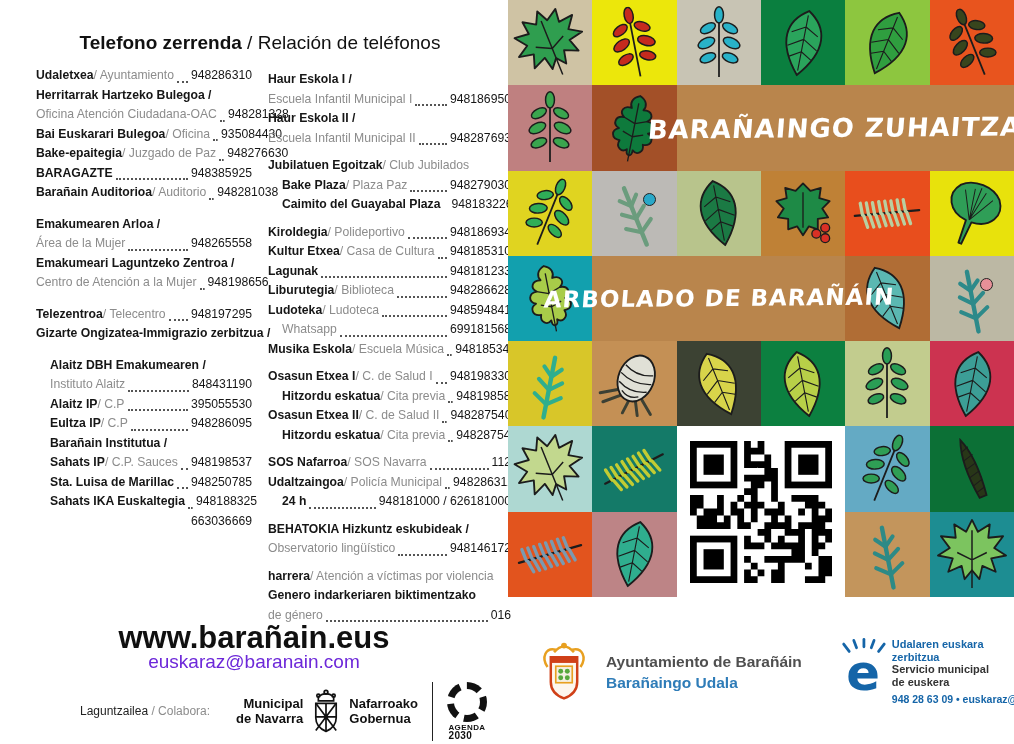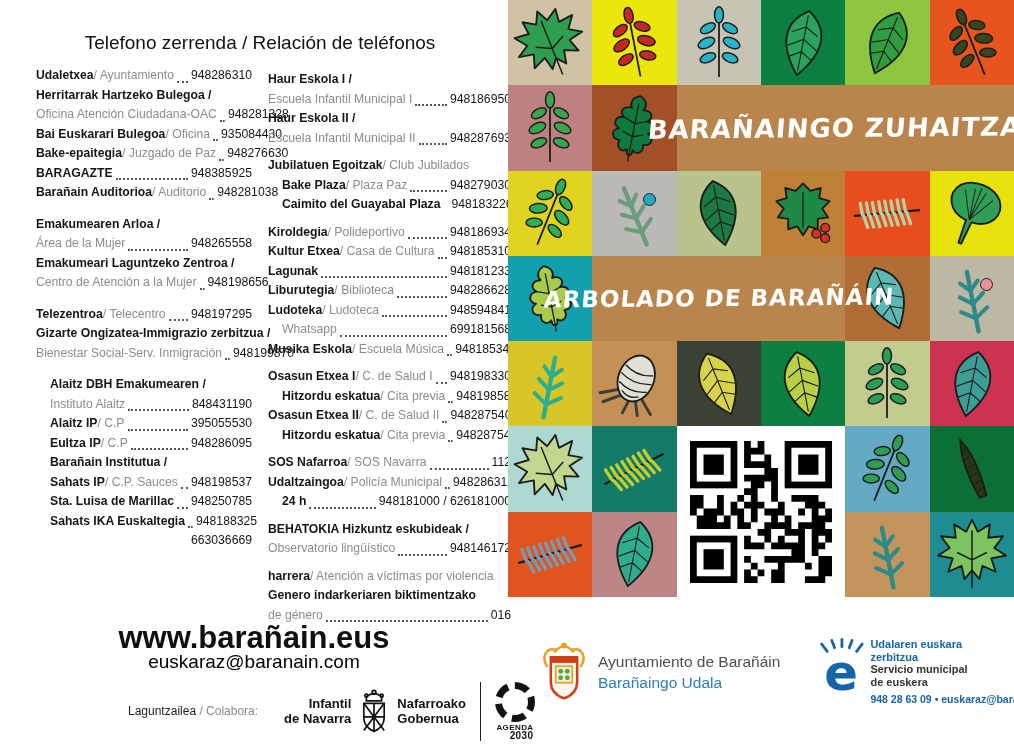--- a/index.html
+++ b/index.html
@@ -1,66 +1,66 @@
 <!DOCTYPE html>
 <html><head>
 <meta charset="utf-8">
 <style>
   html,body{margin:0;padding:0;}
   body{width:1014px;height:744px;background:#fff;font-family:"Liberation Sans",sans-serif;position:relative;overflow:hidden;}
   .sr{position:absolute;}
 
   
   #dir-header{top:32px;left:0;width:508px;text-align:center;font-size:19px;color:#111;white-space:nowrap;}
-  #dir-header .eu{font-weight:normal;margin-left:12px;}
+  #dir-header .eu{font-weight:bold;margin-left:12px;}
   #dir-header .es{font-weight:400;}
 
   .dircol{position:absolute;font-size:12.2px;color:#111;line-height:19.5px;}
   #col1{left:36px;top:66px;width:216px;}
   #col2{left:268px;top:70px;width:243px;}
   .grp{margin-bottom:12px;}
   #col2 .grp{margin-bottom:8px;}
   .line{display:flex;align-items:baseline;white-space:nowrap;}
   .line .eu{font-weight:bold;color:#161616;}
   .line .es{font-weight:400;color:#8c8c8c;}
   .line .lead{flex:1 1 6px;min-width:5px;border-bottom:2px dotted #555;margin:0 3px 3px 3px;height:1px;align-self:flex-end;}
   .line .lead.off{visibility:hidden;}
   .line .num{color:#161616;font-weight:400;}
   .ind1{padding-left:14px;}
 
   
   #url-line{top:620px;left:0;width:508px;text-align:center;font-size:31px;font-weight:600;color:#101010;}
-  #email-line{top:651px;left:0;width:508px;text-align:center;font-size:19px;color:#000000;}
-  #collab-row{top:682px;left:80px;width:380px;height:58px;display:flex;align-items:center;margin-left:48px;}
+  #email-line{top:651px;left:0;width:508px;text-align:center;font-size:19px;color:#6d28d9;}
+  #collab-row{top:682px;left:80px;width:380px;height:58px;display:flex;align-items:center;}
   #collab-label{font-size:12px;white-space:nowrap;}
   #collab-label .eu{color:#222;}
   #collab-label .es{color:#8c8c8c;}
   #gov-logo{display:flex;align-items:center;margin-left:26px;}
   .gov-txt{font-size:13px;font-weight:bold;color:#111;line-height:15px;white-space:nowrap;}
   .gov-txt.right{text-align:right;}
   #gov-crest{margin:0 6px;}
   #agenda-wrap{margin-left:14px;padding-left:14px;border-left:1.5px solid #222;display:flex;flex-direction:column;align-items:center;}
   #agenda-ring{width:26px;height:26px;border-radius:50%;border:7px dashed #111;}
-  #agenda-txt{font-size:8px;font-weight:bold;color:#111;text-align:right;line-height:8.5px;letter-spacing:.4px;margin-top:2px;}
+  #agenda-txt{font-size:8px;font-weight:bold;color:#111;text-align:left;line-height:8.5px;letter-spacing:.4px;margin-top:2px;}
 
   
   #cover{left:508px;top:0;width:506px;height:597px;display:grid;grid-template-columns:repeat(6,1fr);grid-template-rows:repeat(7,1fr);}
   .tile{position:relative;overflow:hidden;display:flex;align-items:center;justify-content:center;}
   .tile svg.leaf{width:74px;height:74px;}
   .tile .dot{position:absolute;width:11px;height:11px;border-radius:50%;border:1.5px solid #222;top:26%;left:60%;}
   .banner{display:flex;align-items:center;justify-content:center;}
   .banner .bt{color:#fff;font-weight:800;letter-spacing:1px;transform:skewX(-5deg) rotate(-.5deg);font-family:"DejaVu Sans",sans-serif;white-space:nowrap;}
   #banner-eu .bt{font-size:26px;}
   #banner-es .bt{font-size:23px;}
   #qr-cell{background:#fff;display:flex;align-items:center;justify-content:center;}
 
   
   #footer-right{left:508px;top:612px;width:506px;height:120px;display:flex;align-items:center;}
   #ayto{display:flex;align-items:center;margin-left:30px;}
-  #ayto-txt{margin-left:8px;line-height:21px;white-space:nowrap;}
+  #ayto-txt{margin-left:16px;line-height:21px;white-space:nowrap;font-weight:bold;}
   #ayto-l1{font-size:15.5px;color:#4f4f4f;}
   #ayto-l2{font-size:15.5px;color:#2e7cb8;}
   #eusk{display:flex;align-items:flex-start;margin-left:38px;}
   #eusk-txt{margin-left:6px;font-size:11px;font-weight:bold;line-height:12.5px;white-space:nowrap;}
   .eusk-blue{color:#1565a8;}
   .eusk-dark{color:#333;}
   #eusk-contact{margin-top:5px;font-size:10.5px;color:#1565a8;font-weight:bold;}
 </style>
 </head>
 <body>
@@ -214,25 +214,20 @@
         <div class="line">
           <span class="eu">Telezentroa</span>
           <span class="es"> / Telecentro</span>
           <span class="lead"></span>
           <span class="num">948197295</span>
         </div>
         <div class="line">
           <span class="eu">Gizarte Ongizatea-Immigrazio zerbitzua /</span>
           <span class="lead off"></span>
         </div>
-        <div class="line">
-          <span class="es">Bienestar Social-Serv. Inmigración</span>
-          <span class="lead"></span>
-          <span class="num">948199870</span>
-        </div>
       </div>
       <div class="grp">
         <div class="line ind1">
           <span class="eu">Alaitz DBH Emakumearen /</span>
           <span class="lead off"></span>
         </div>
         <div class="line ind1">
           <span class="es">Instituto Alaitz</span>
           <span class="lead"></span>
           <span class="num">848431190</span>
@@ -432,21 +427,21 @@
 
   <div class="sr" id="url-line">www.barañain.eus</div>
   <div class="sr" id="email-line">euskaraz@baranain.com</div>
 
   <div class="sr" id="collab-row">
     <div id="collab-label">
       <span class="eu">Laguntzailea</span><span class="es"> / Colabora:</span>
     </div>
     <div id="gov-logo">
       <div class="gov-txt right">
-        <div>Infantil</div>
+        <div>Municipal</div>
         <div>de Navarra</div>
       </div>
       <svg id="gov-crest" width="34" height="46" viewBox="0 0 40 52">
         <g stroke="#111" fill="none" stroke-width="2">
           <circle cx="20" cy="4" r="2.2"></circle>
             <circle cx="11" cy="8" r="1.8"></circle>
             <circle cx="29" cy="8" r="1.8"></circle>
           <path d="M11 9 Q20 2 29 9 L29 14 L11 14 Z"></path>
           <path d="M8 17 H32 V34 Q32 45 20 50 Q8 45 8 34 Z"></path>
           <path d="M8 17 L32 49 M32 17 L8 49 M20 17 V50 M8 33 H32"></path>

